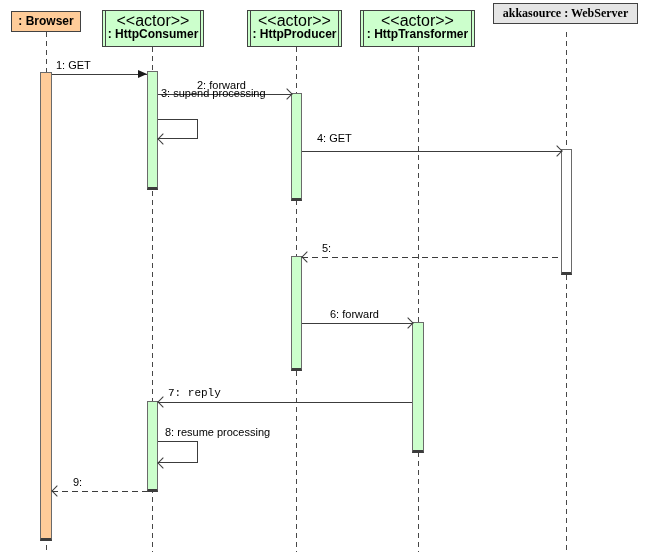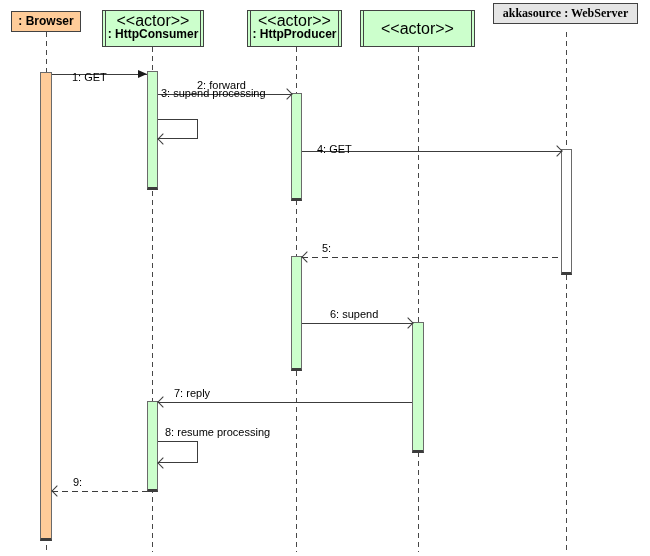--- a/index.html
+++ b/index.html
@@ -65,52 +65,53 @@
       <div class="sideline l"></div>
       <div class="sideline r"></div>
       <div class="stereo">&lt;&lt;actor&gt;&gt;</div>
       <div class="pname">: HttpProducer</div>
     </div>
     <div class="lifeline" style="left: 418px; top: 47px; height: 509px;"></div>
     <div class="pbox" style="left: 360px; top: 10px; width: 115px; height: 37px; background: rgb(204, 255, 204);">
       <div class="sideline l"></div>
       <div class="sideline r"></div>
       <div class="stereo">&lt;&lt;actor&gt;&gt;</div>
+      <div class="pname">: HttpTransformer</div>
     </div>
     <div class="lifeline" style="left: 566px; top: 32px; height: 524px;"></div>
     <div class="pbox" style="left: 493px; top: 3px; width: 145px; height: 21px; background: #e5e5e5; font-family: Liberation Serif, serif;">
       <div class="pname">akkasource : WebServer</div>
     </div>
     <div class="bar" style="left: 40px; top: 72px; width: 12px; height: 469px; background: rgb(255, 204, 153);"></div>
     <div class="bar" style="left: 147px; top: 71px; width: 11px; height: 119px; background: rgb(204, 255, 204);"></div>
     <div class="bar" style="left: 291px; top: 93px; width: 11px; height: 108px; background: rgb(204, 255, 204);"></div>
     <div class="bar" style="left: 561px; top: 149px; width: 11px; height: 126px; background: rgb(255, 255, 255);"></div>
     <div class="bar" style="left: 291px; top: 256px; width: 11px; height: 115px; background: rgb(204, 255, 204);"></div>
     <div class="bar" style="left: 412px; top: 322px; width: 12px; height: 131px; background: rgb(204, 255, 204);"></div>
     <div class="bar" style="left: 147px; top: 401px; width: 11px; height: 91px; background: rgb(204, 255, 204);"></div>
     <div class="msgline" style="left: 52px; top: 74px; width: 95px;"></div>
     <div class="head-filled" style="left: 138px; top: 70px;"></div>
-    <div class="msglabel" style="left: 72px; top: 59px; margin-top: 12px;">1: GET</div>
+    <div class="msglabel" style="left: 56px; top: 59px;">1: GET</div>
     <div class="msgline" style="left: 158px; top: 94px; width: 133px;"></div>
     <div class="chevron right" style="left: 283px; top: 90px;"></div>
     <div class="msglabel" style="left: 197px; top: 79px;">2: forward</div>
     <div class="selfloop" style="left: 158px; top: 119px; width: 40px; height: 20px;"></div>
     <div class="chevron left" style="left: 159px; top: 135px;"></div>
     <div class="msglabel" style="left: 161px; top: 87px;">3: supend processing</div>
     <div class="msgline" style="left: 302px; top: 151px; width: 259px;"></div>
     <div class="chevron right" style="left: 553px; top: 147px;"></div>
-    <div class="msglabel" style="left: 317px; top: 143px;">4: GET</div>
+    <div class="msglabel" style="left: 317px; top: 132px;">4: GET</div>
     <div class="msgline dashed" style="left: 302px; top: 257px; width: 259px;"></div>
     <div class="chevron left" style="left: 303px; top: 253px;"></div>
     <div class="msglabel" style="left: 322px; top: 242px;">5:</div>
     <div class="msgline" style="left: 302px; top: 323px; width: 110px;"></div>
     <div class="chevron right" style="left: 404px; top: 319px;"></div>
-    <div class="msglabel" style="left: 330px; top: 308px;">6: supend</div>
+    <div class="msglabel" style="left: 330px; top: 308px;">6: forward</div>
     <div class="msgline" style="left: 158px; top: 402px; width: 254px;"></div>
     <div class="chevron left" style="left: 159px; top: 398px;"></div>
-    <div class="msglabel" style="left: 174px; top: 387px;">7: reply</div>
+    <div class="msglabel" style="left: 168px; top: 387px; font-family: Liberation Mono, monospace;">7: reply</div>
     <div class="selfloop" style="left: 158px; top: 441px; width: 40px; height: 22px;"></div>
     <div class="chevron left" style="left: 159px; top: 459px;"></div>
     <div class="msglabel" style="left: 165px; top: 426px;">8: resume processing</div>
     <div class="msgline dashed" style="left: 52px; top: 491px; width: 95px;"></div>
     <div class="chevron left" style="left: 53px; top: 487px;"></div>
     <div class="msglabel" style="left: 73px; top: 476px;">9:</div>
   </div>
 
 </body></html>

